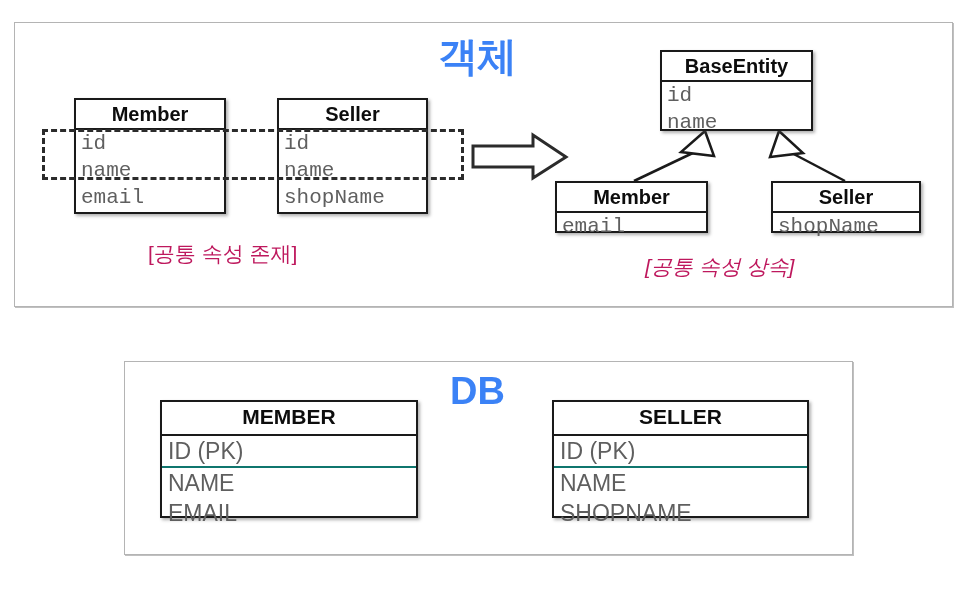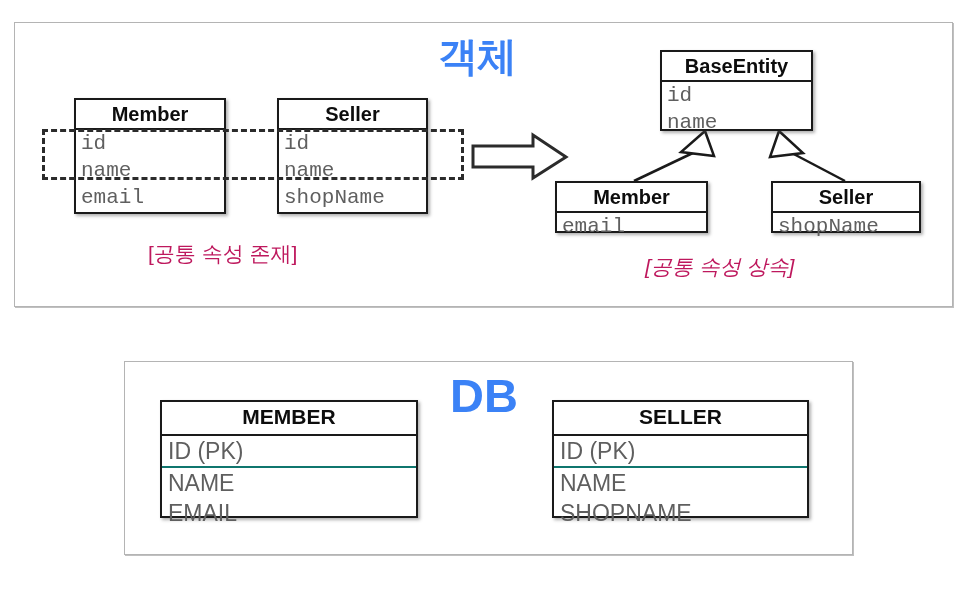--- a/index.html
+++ b/index.html
@@ -29,21 +29,21 @@
 
   
   .panel-title {
     position: absolute;
     font-weight: 700;
     color: #3b82f6;
     white-space: nowrap;
     line-height: 1;
   }
   #title-object { left: 438px; top: 36px; font-size: 40px; letter-spacing: -1px; }
-  #title-db     { left: 450px; top: 372px; font-size: 47px; letter-spacing: 0px; }
+  #title-db     { left: 450px; top: 372px; font-size: 38px; letter-spacing: 0px; }
 
   
   .uml-box {
     position: absolute;
     background: #ffffff;
     border: 2px solid #1a1a1a;
     box-sizing: border-box;
     box-shadow: 2px 2px 3px rgba(80,80,80,0.45);
   }
   .uml-head {

